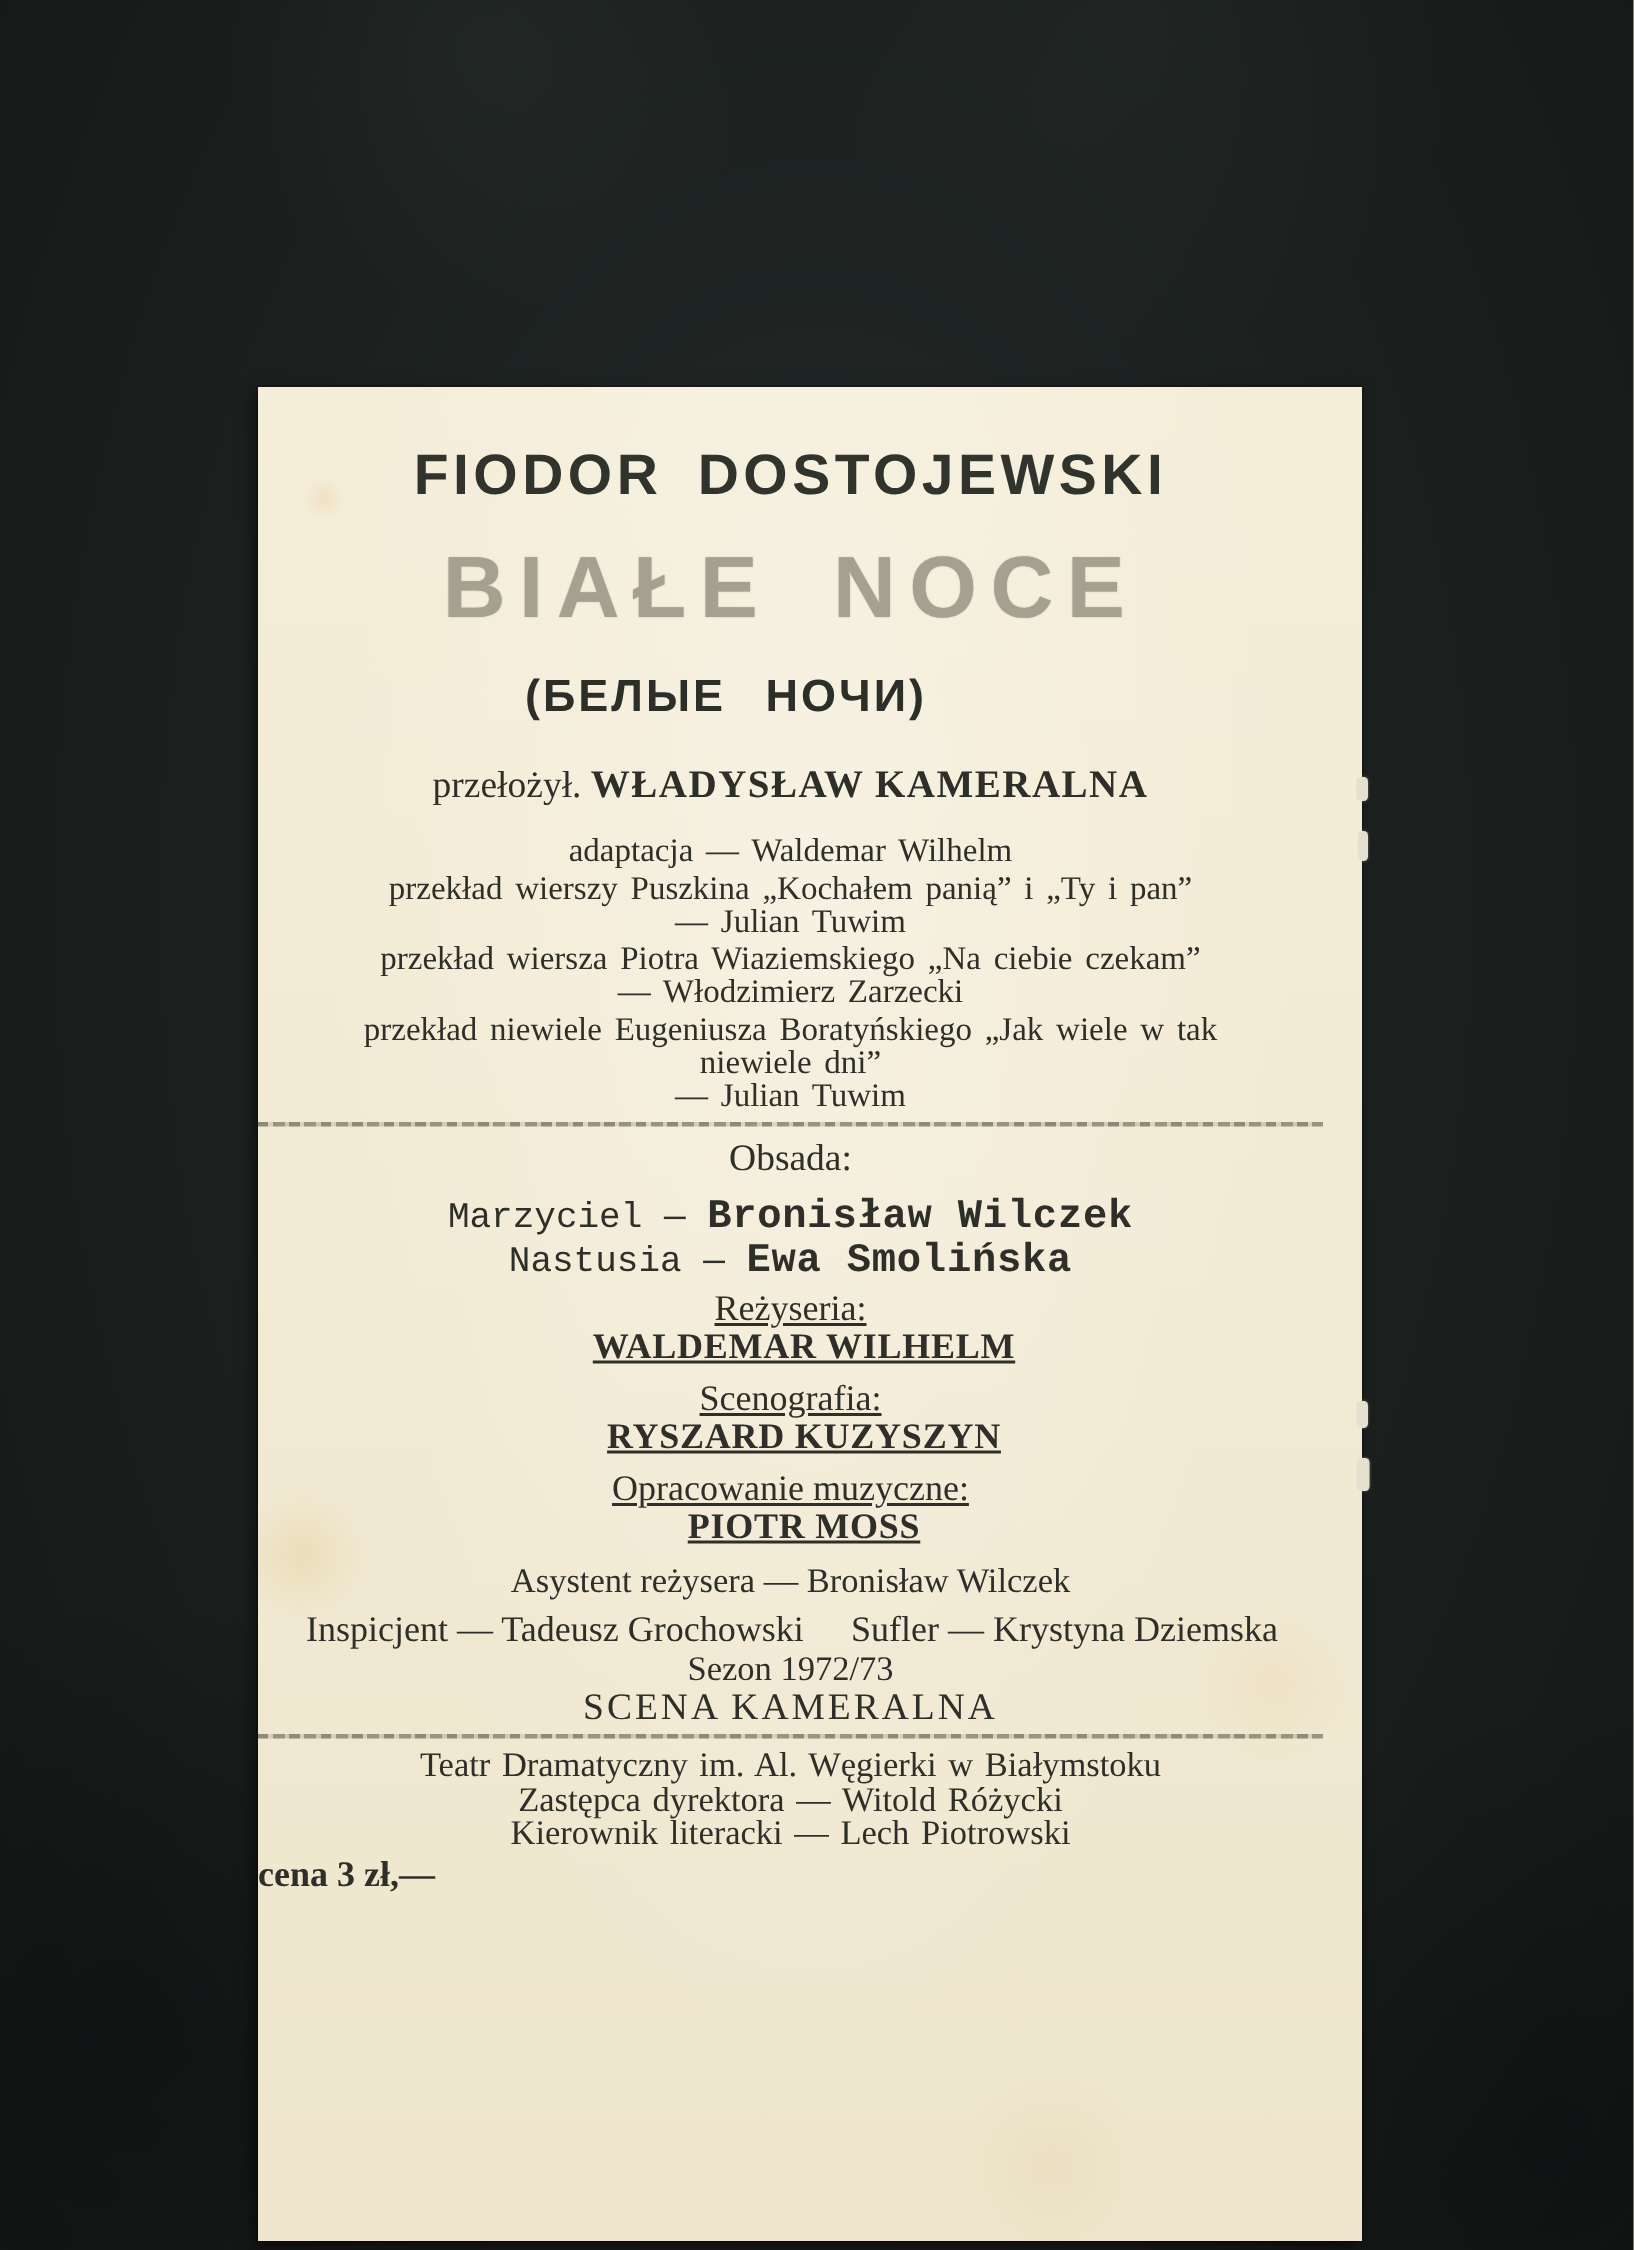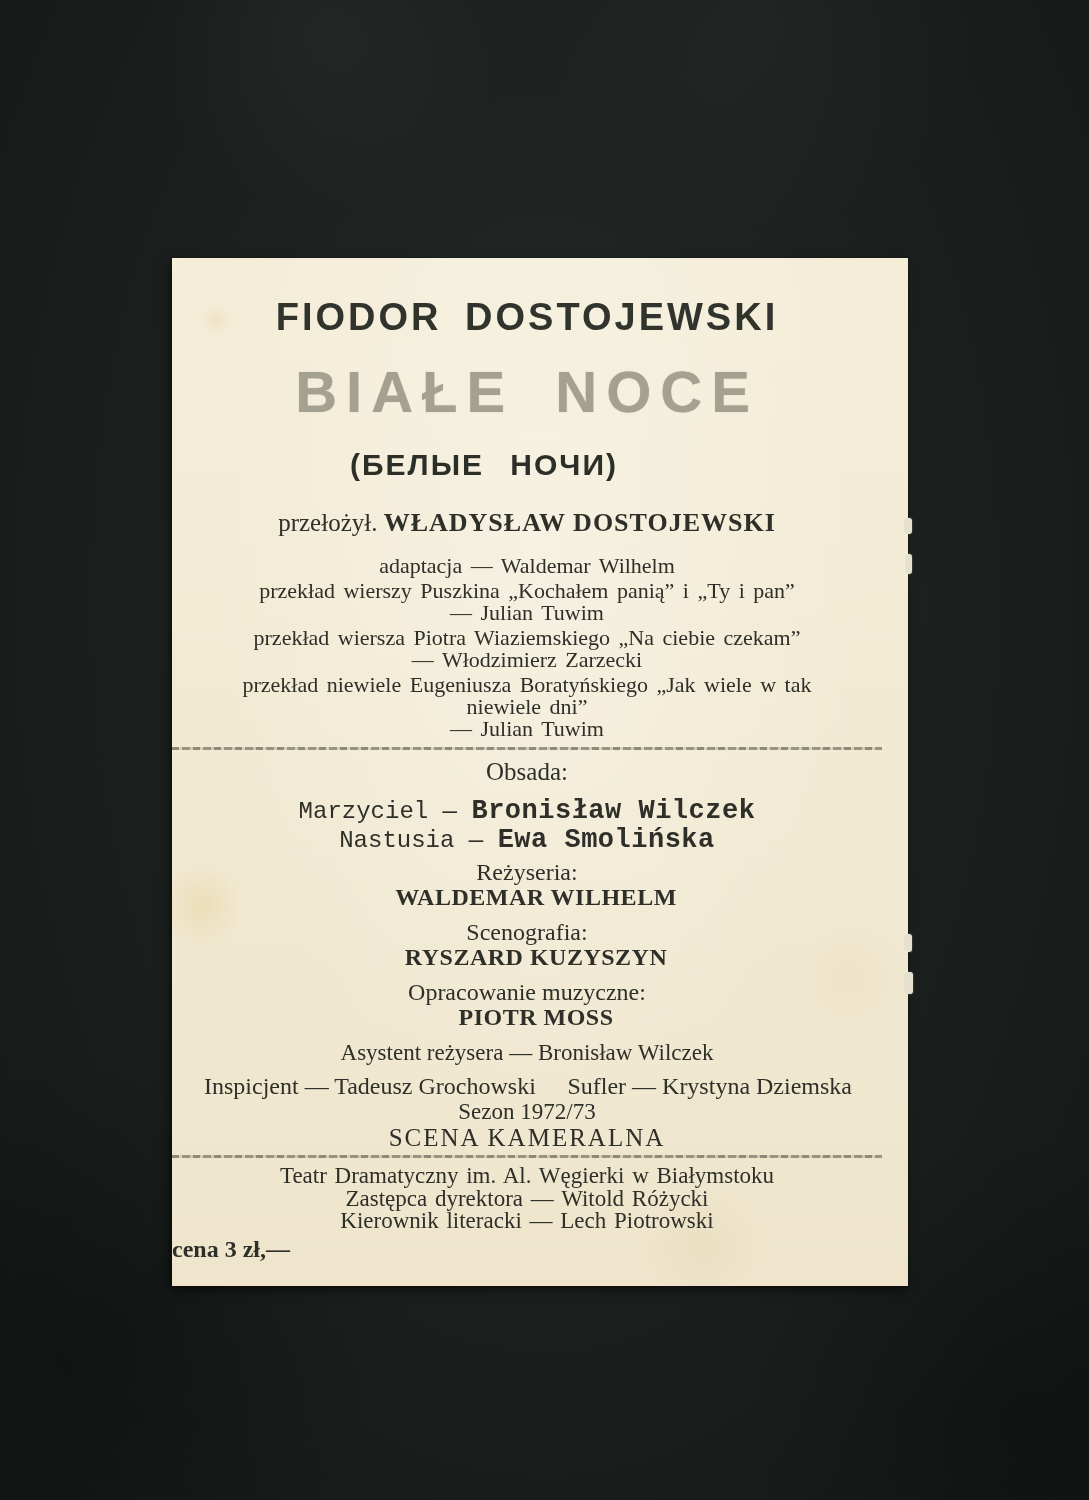--- a/index.html
+++ b/index.html
@@ -12,21 +12,21 @@
   
   .board-texture{
     position:absolute;inset:0;pointer-events:none;
     background:
       radial-gradient(circle at 30% 2%, rgba(120,130,125,0.07), transparent 180px),
       radial-gradient(circle at 70% 1%, rgba(120,130,125,0.05), transparent 220px),
       radial-gradient(circle at 8% 90%, rgba(0,0,0,0.25), transparent 300px),
       radial-gradient(circle at 95% 95%, rgba(0,0,0,0.25), transparent 300px);
   }
   .paper{
-    position:absolute;left:172px;top:258px;width:736px;height:1028px;
+    position:absolute;left:172px;top:258px;width:736px;height:1236px;
     background-color:#f1e9d2;
     background-image:
       radial-gradient(circle at 4% 63%, rgba(214,178,86,0.20), transparent 42px),
       radial-gradient(circle at 6% 6%, rgba(222,140,60,0.12), transparent 14px),
       radial-gradient(circle at 92% 70%, rgba(210,170,90,0.08), transparent 50px),
       radial-gradient(circle at 72% 96%, rgba(205,170,100,0.10), transparent 60px),
       radial-gradient(ellipse at 50% 28%, rgba(255,255,255,0.30), transparent 330px),
       linear-gradient(180deg,#f4edd8 0%, #f1e9d2 55%, #eee5cc 100%);
     box-shadow:-3px 4px 10px rgba(0,0,0,0.55), 0 0 0 1px rgba(0,0,0,0.18);
   }
@@ -70,21 +70,21 @@
   }
   .rule1{margin-top:7px;}
   .rule2{margin-top:5px;}
 
   .cast-heading{margin-top:9px;font-size:25px;line-height:26px;}
   .cast{margin-top:12px;}
   .cast-row{font-size:24px;line-height:29px;font-family:Liberation Mono, monospace;}
   .cast-row .actor{font-weight:700;font-size:27px;letter-spacing:0.5px;}
 
   .production{margin-top:5px;}
-  .prod-section{margin-bottom:10px;}
+  .prod-section{margin-bottom:10px;text-decoration:underline;}
   .prod-label{font-size:24px;line-height:25px;}
   .prod-name{font-size:24px;line-height:25px;font-weight:700;letter-spacing:0.5px;padding-left:18px;}
 
   .assistant{margin-top:7px;font-size:23px;line-height:25px;}
   .stage-row{
     margin-top:9px;display:flex;justify-content:space-between;
     padding:0 30px 0 32px;font-size:24px;line-height:25px;
   }
   .season{margin-top:1px;font-size:23px;line-height:23px;}
   .stage-name{margin-top:2px;font-size:25px;line-height:25px;letter-spacing:2px;}
@@ -109,21 +109,21 @@
     <div class="nick nick4"></div>
 
     <div class="content">
 
       <div class="author sans">FIODOR DOSTOJEWSKI</div>
       <div class="title sans">BIAŁE NOCE</div>
       <div class="subtitle sans">(БЕЛЫЕ НОЧИ)</div>
 
       <div class="translator">
         <span>przełożył.</span>
-        <span class="tname">WŁADYSŁAW DOSTOJEWSKI</span>
+        <span class="tname">WŁADYSŁAW KAMERALNA</span>
       </div>
 
       <div class="credits">
         <div class="credit-group">
           <div>adaptacja — Waldemar Wilhelm</div>
         </div>
         <div class="credit-group">
           <div>przekład wierszy Puszkina „Kochałem panią” i „Ty i pan”</div>
           <div>— Julian Tuwim</div>
         </div>

